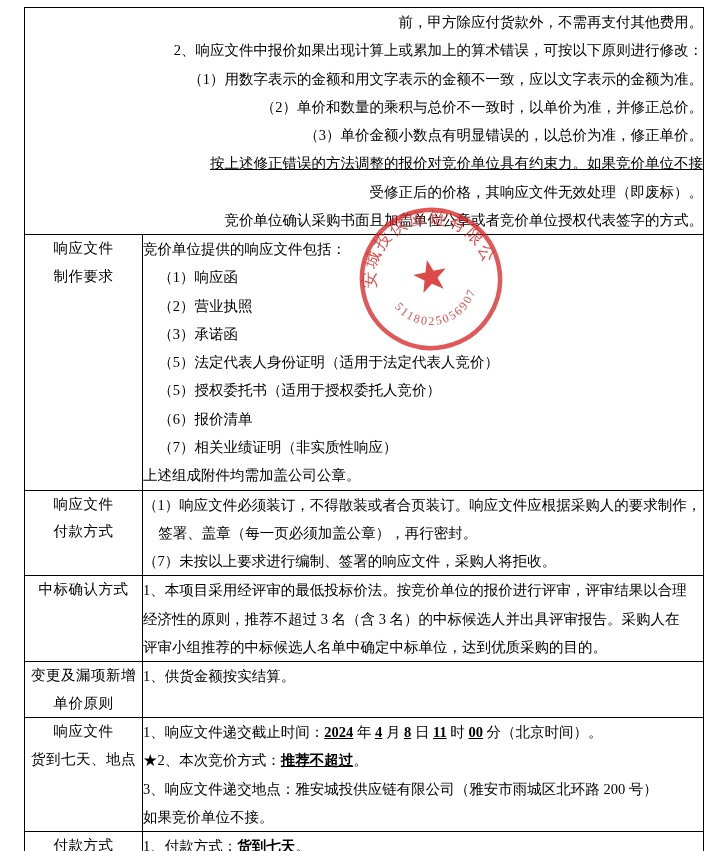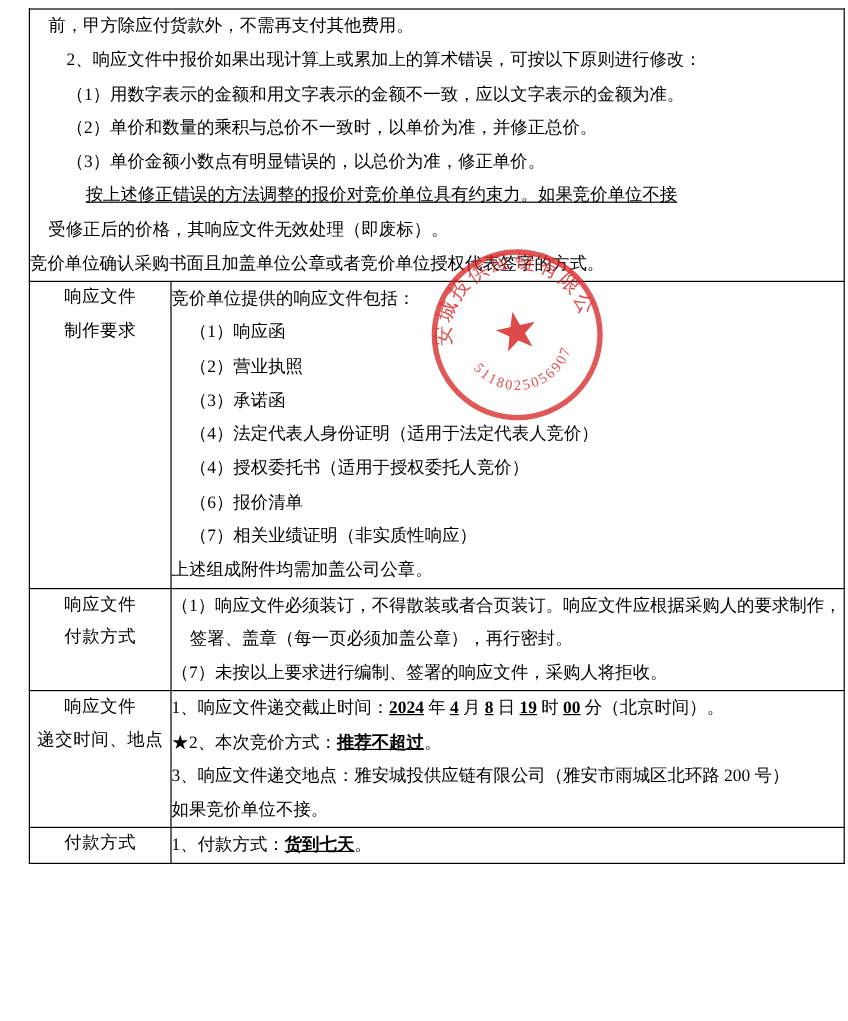--- a/index.html
+++ b/index.html
@@ -56,20 +56,21 @@
   .u { text-decoration: underline; margin-top: 24px; }
   .b { font-weight: bold; }
   .label-line { display: block; }
 
   
   .topcell {
     border-left: 1px solid #000;
     border-top: 1px solid #000;
     border-right: 1px solid #000;
     border-bottom: 1px solid #000;
+    text-align: right;
   }
 
   
   .seal {
     position: absolute;
     left: 355px;
     top: 196px;
     width: 152px;
     height: 152px;
     pointer-events: none;
@@ -126,49 +127,68 @@
       <tr>
         <td class="label">
           <span class="label-line">响应文件</span>
           <span class="label-line">制作要求</span>
         </td>
         <td class="content">
           <p class="p">竞价单位提供的响应文件包括：</p>
           <p class="p ind1">（1）响应函</p>
           <p class="p ind1">（2）营业执照</p>
           <p class="p ind1">（3）承诺函</p>
-          <p class="p ind1">（4）法定代表人身份证明（适用于法定代表人竞价）</p>
-          <p class="p ind1">（4）授权委托书（适用于授权委托人竞价）</p>
+          <p class="p ind1">（5）法定代表人身份证明（适用于法定代表人竞价）</p>
+          <p class="p ind1">（5）授权委托书（适用于授权委托人竞价）</p>
           <p class="p ind1">（6）报价清单</p>
           <p class="p ind1">（7）相关业绩证明（非实质性响应）</p>
           <p class="p">上述组成附件均需加盖公司公章。</p>
         </td>
       </tr>
 
       <tr>
         <td class="label">
           <span class="label-line">响应文件</span>
           <span class="label-line">付款方式</span>
         </td>
         <td class="content">
           <p class="p">（1）响应文件必须装订，不得散装或者合页装订。响应文件应根据采购人的要求制作，</p>
           <p class="p ind1">签署、盖章（每一页必须加盖公章），再行密封。</p>
           <p class="p">（7）未按以上要求进行编制、签署的响应文件，采购人将拒收。</p>
         </td>
       </tr>
 
-
+      <tr>
+        <td class="label">
+          <span class="label-line">中标确认方式</span>
+        </td>
+        <td class="content">
+          <p class="p">1、本项目采用经评审的最低投标价法。按竞价单位的报价进行评审，评审结果以合理</p>
+          <p class="p">经济性的原则，推荐不超过 3 名（含 3 名）的中标候选人并出具评审报告。采购人在</p>
+          <p class="p">评审小组推荐的中标候选人名单中确定中标单位，达到优质采购的目的。</p>
+        </td>
+      </tr>
+
+      <tr>
+        <td class="label">
+          <span class="label-line">变更及漏项新增</span>
+          <span class="label-line">单价原则</span>
+        </td>
+        <td class="content">
+          <p class="p">1、供货金额按实结算。</p>
+        </td>
+      </tr>
 
       <tr>
         <td class="label">
           <span class="label-line">响应文件</span>
-          <span class="label-line">递交时间、地点</span>
-        </td>
-        <td class="content">
-          <p class="p">1、响应文件递交截止时间：<span class="u b">2024</span> 年 <span class="u b">4</span> 月 <span class="u b">8</span> 日 <span class="u b">19</span> 时 <span class="u b">00</span> 分（北京时间）。</p>
+          <span class="label-line">货到七天、地点</span>
+        </td>
+        <td class="content">
+          <p class="p">1、响应文件递交截止时间：<span class="u b">2024</span> 年 <span class="u b">4</span> 月 <span class="u b">8</span> 日 <span class="u b">11</span> 时 <span class="u b">00</span> 分（北京时间）。</p>
           <p class="p">★2、本次竞价方式：<span class="u b">推荐不超过</span>。</p>
           <p class="p">3、响应文件递交地点：雅安城投供应链有限公司（雅安市雨城区北环路 200 号）</p>
           <p class="p">如果竞价单位不接。</p>
         </td>
       </tr>
 
       <tr>
         <td class="label">
           <span class="label-line">付款方式</span>
         </td>

